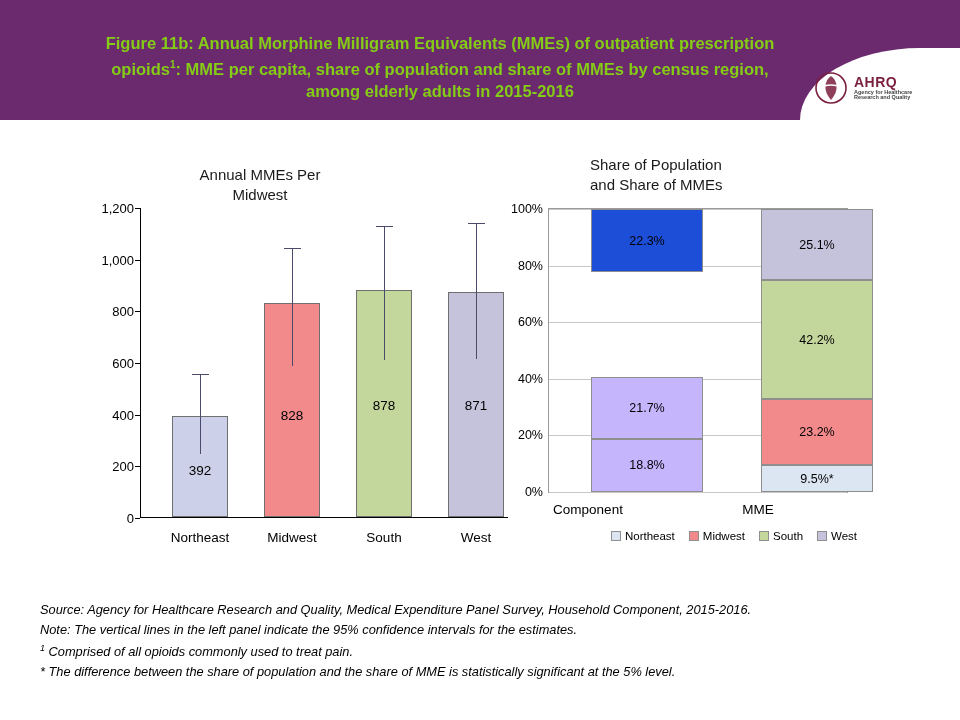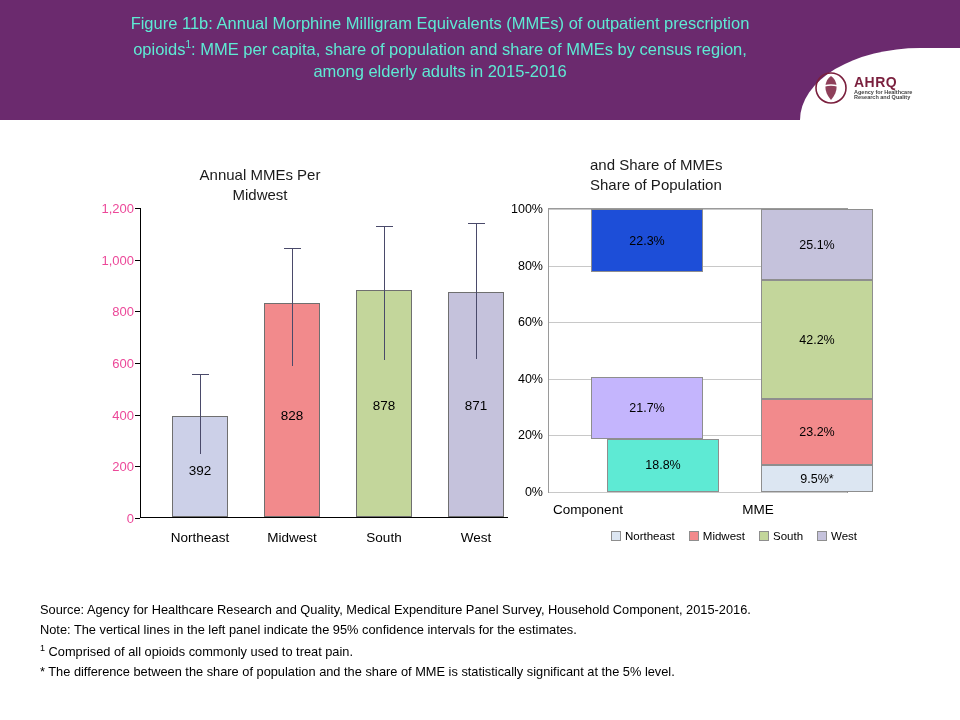--- a/index.html
+++ b/index.html
@@ -20,26 +20,26 @@
     position: absolute;
     left: 0; top: 0;
     width: 960px;
     height: 120px;
     background: #6b2a6e;
     overflow: hidden;
   }
   .banner-title {
     position: absolute;
     left: 40px;
-    top: 12px;
+    top: 32px;
     width: 800px;
     text-align: center;
-    color: #5eead4;
+    color: #84cc16;
     font-size: 16.5px;
-    font-weight: normal;
+    font-weight: bold;
     line-height: 22px;
   }
   .banner-title sup { font-size: 10px; }
   .logo-swoosh {
     position: absolute;
     right: 0;
     top: 48px;
     width: 160px;
     height: 72px;
     background: #ffffff;
@@ -108,21 +108,21 @@
     left: 0; bottom: 0;
     width: 368px; height: 1px;
     background: #000;
   }
   .ytick {
     position: absolute;
     right: 100%;
     margin-right: 6px;
     transform: translateY(-50%);
     font-size: 13px;
-    color: #ec4899;
+    color: #000000;
     white-space: nowrap;
   }
   .ytick-mark {
     position: absolute;
     left: -5px;
     width: 5px; height: 1px;
     background: #000;
   }
   .bar {
     position: absolute;
@@ -234,21 +234,21 @@
   
   .footnotes {
     position: absolute;
     left: 40px;
     top: 600px;
     width: 890px;
     font-size: 12.8px;
     color: #000;
     line-height: 19.5px;
   }
-  .footnotes div { white-space: nowrap; }
+  .footnotes div { white-space: nowrap; font-style: italic; }
   .footnotes sup { font-size: 9px; }
 </style>
 </head>
 <body>
 
 <div class="banner">
   <div class="banner-title">
     <span>Figure 11b: Annual Morphine Milligram Equivalents (MMEs) of outpatient prescription</span><br>
     <span>opioids</span><sup>1</sup><span>: MME per capita, share of population and share of MMEs by census region,</span><br>
     <span>among elderly adults in 2015-2016</span>
@@ -330,22 +330,22 @@
     <div class="bar-label" style="left:301px; bottom:105px;">871</div>
   </div>
 
   <div class="cat-label" style="left:114px; top:330px;">Northeast</div>
   <div class="cat-label" style="left:206px; top:330px;">Midwest</div>
   <div class="cat-label" style="left:298px; top:330px;">South</div>
   <div class="cat-label" style="left:390px; top:330px;">West</div>
 </div>
 
 <div class="panel-title" style="left:590px; top:155px; width:260px; text-align:left;">
+  <div>Share of Population</div>
   <div>and Share of MMEs</div>
-  <div>Share of Population</div>
 </div>
 
 <div id="right-chart">
   <div class="plot-r">
 
     <div class="gridline" style="top:0px;"></div>
     <div style="position:absolute; left:0; top:0px;">
         <span class="ytick-r">100%</span>
       </div>
 
@@ -368,21 +368,21 @@
     <div style="position:absolute; left:0; top:226.4px;">
         <span class="ytick-r">20%</span>
       </div>
 
     <div class="gridline" style="top:283px;"></div>
     <div style="position:absolute; left:0; top:283px;">
         <span class="ytick-r">0%</span>
       </div>
 
     <div class="stack" style="left:42px; height:283px;">
-      <div class="seg" style="bottom:0px; height:53.2px; background:#5eead4;margin-left:16px;">
+      <div class="seg" style="bottom:0px; height:53.2px; background:#c4b5fd;">
         <span>18.8%</span>
       </div>
       <div class="seg" style="bottom:53.2px; height:61.4px; background:#c4b5fd;">
         <span>21.7%</span>
       </div>
       <div class="seg" style="bottom:219.9px; height:63.1px; background:#1d4ed8;">
         <span>22.3%</span>
       </div>
     </div>
 

